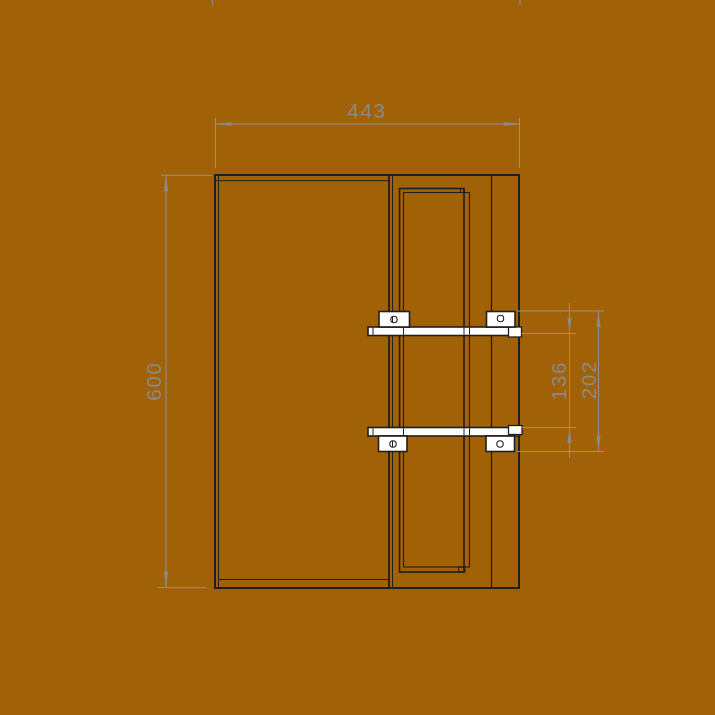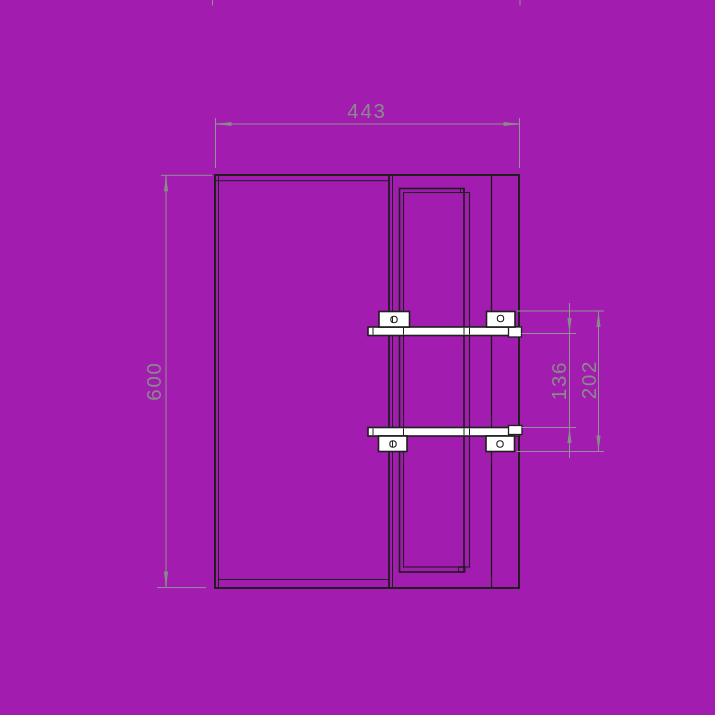--- a/index.html
+++ b/index.html
@@ -4,21 +4,21 @@
 <style>
   html, body {
     margin: 0;
     padding: 0;
     background: #ffffff;
   }
   #canvas {
     position: relative;
     width: 715px;
     height: 715px;
-    background: #a21caf;
+    background: #a16207;
     overflow: hidden;
     text-align: center;
   }
   svg { display: block; }
   
   .ln   { stroke: #1f1f1f; fill: none; }
   .w2   { stroke-width: 2; }
   .w18  { stroke-width: 1.8; }
   .w16  { stroke-width: 1.6; }
   .w13  { stroke-width: 1.3; }

